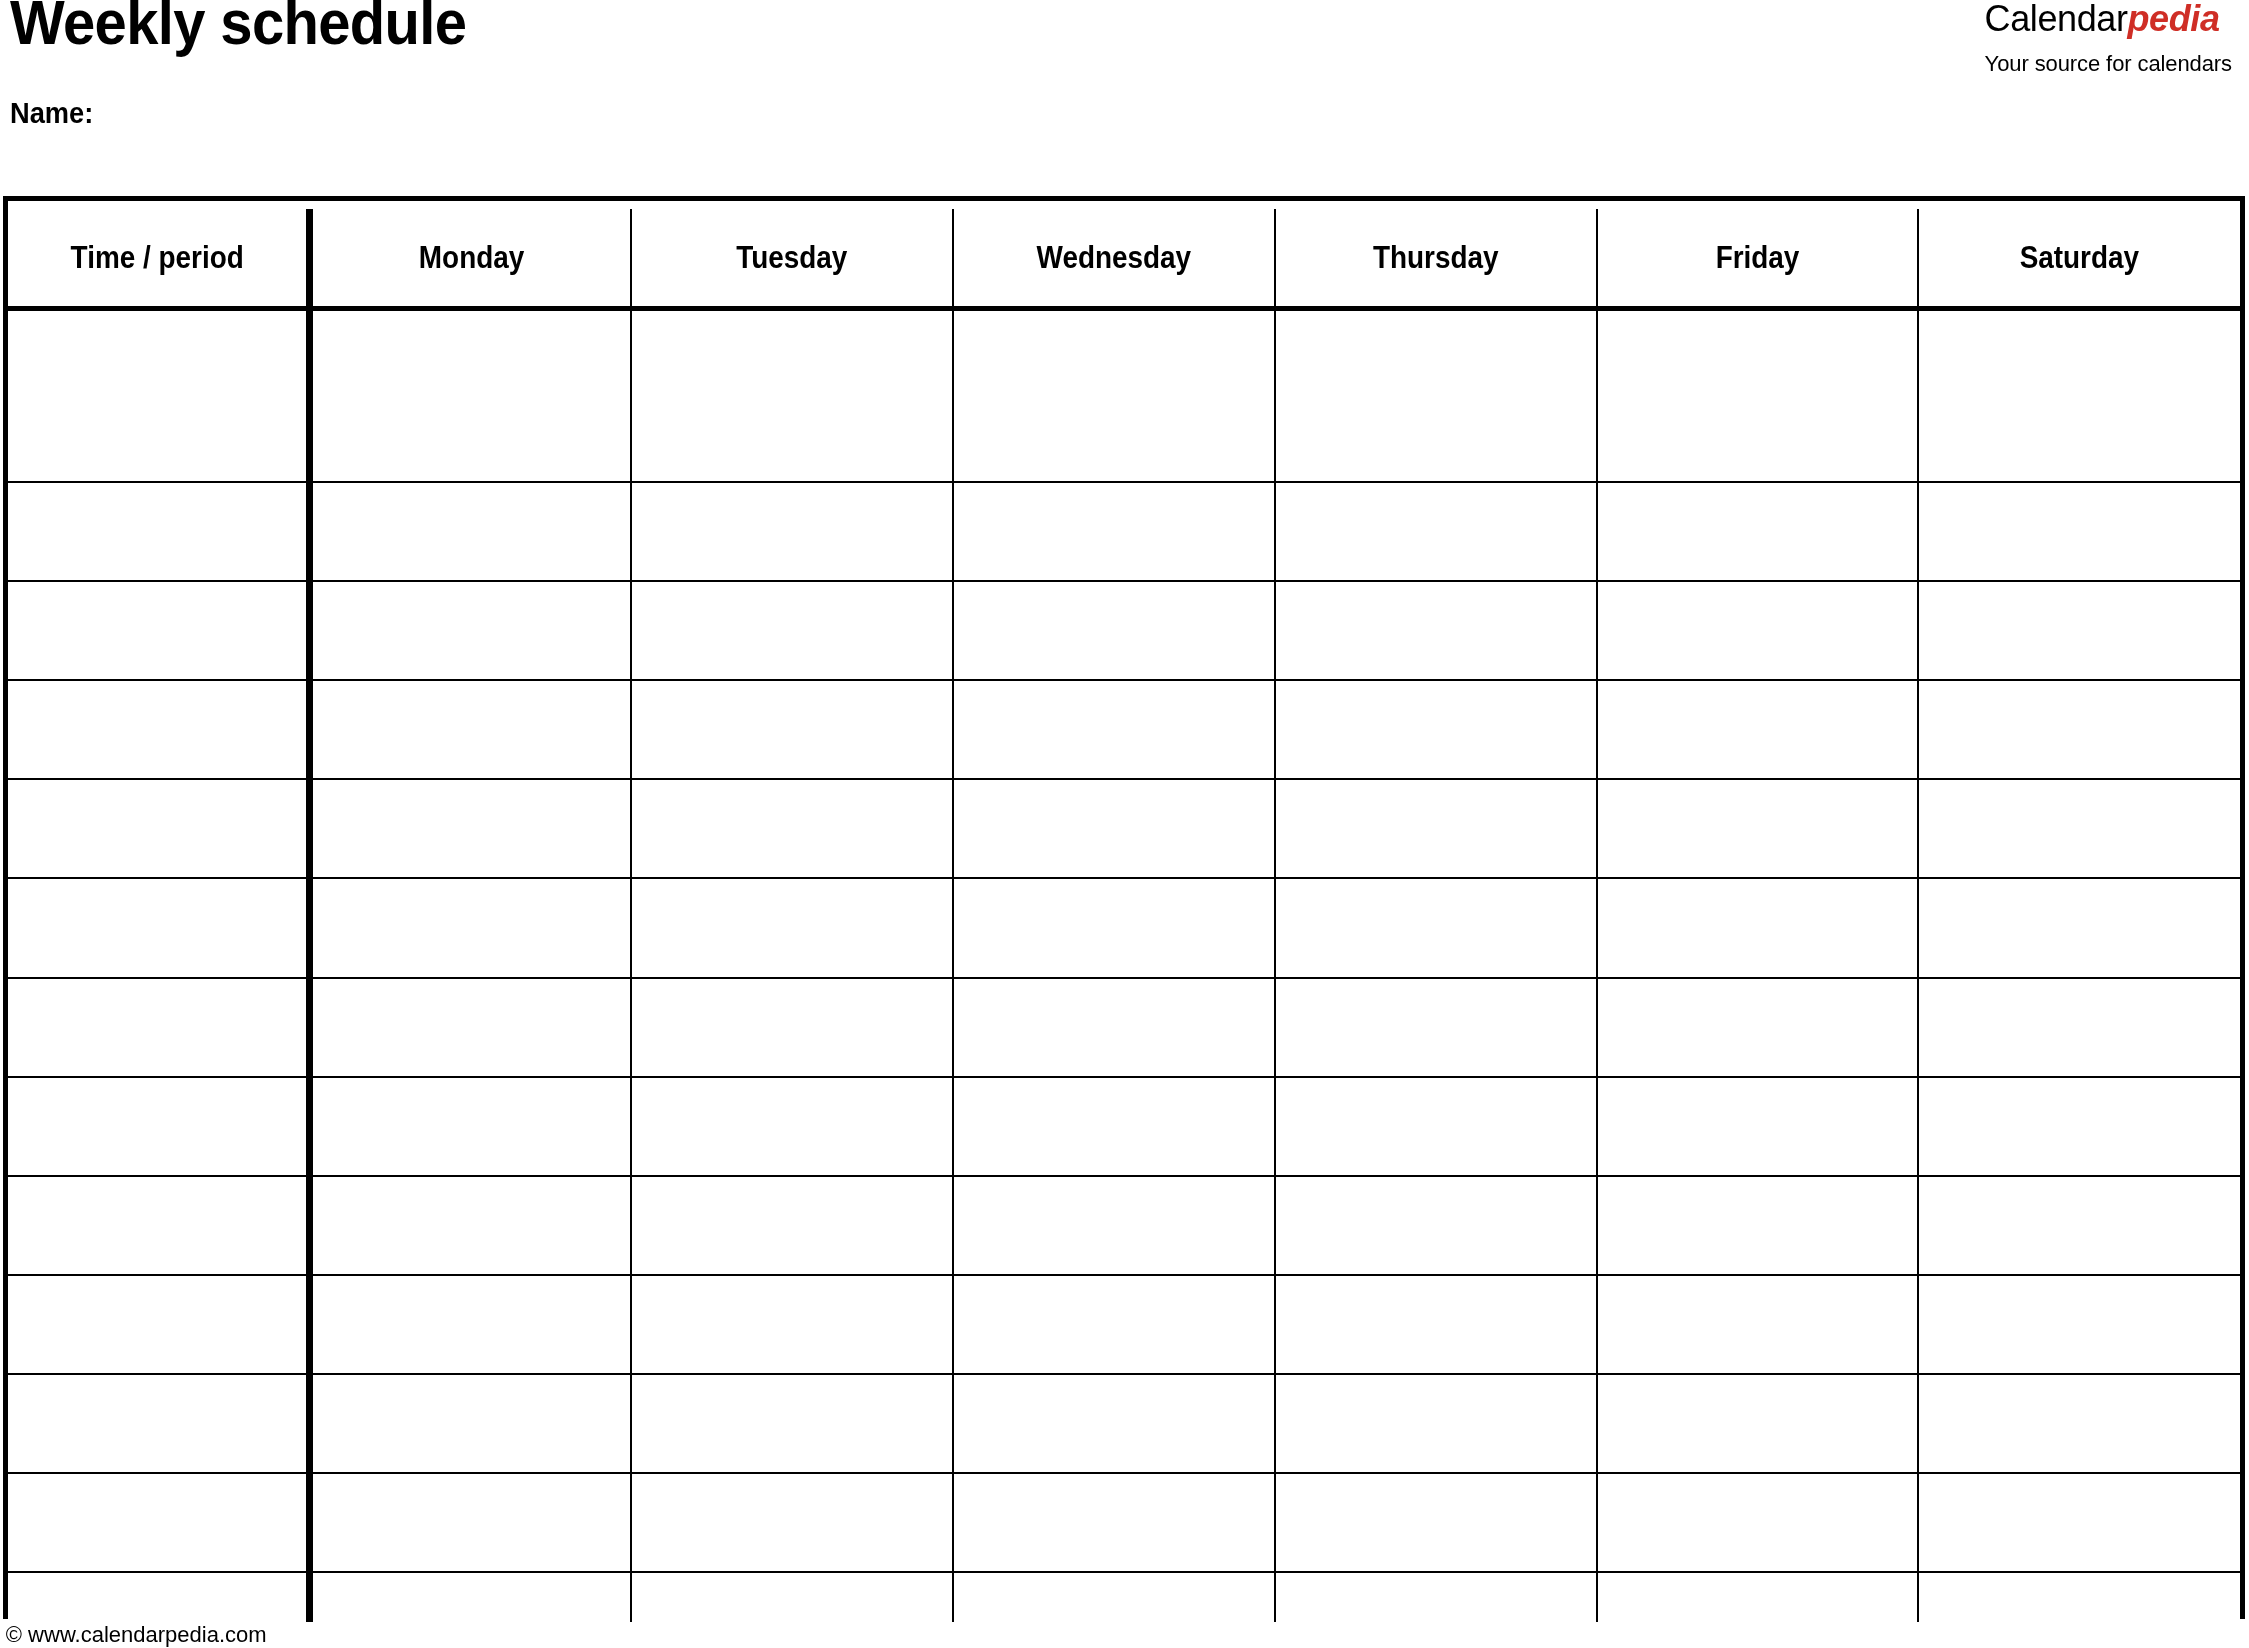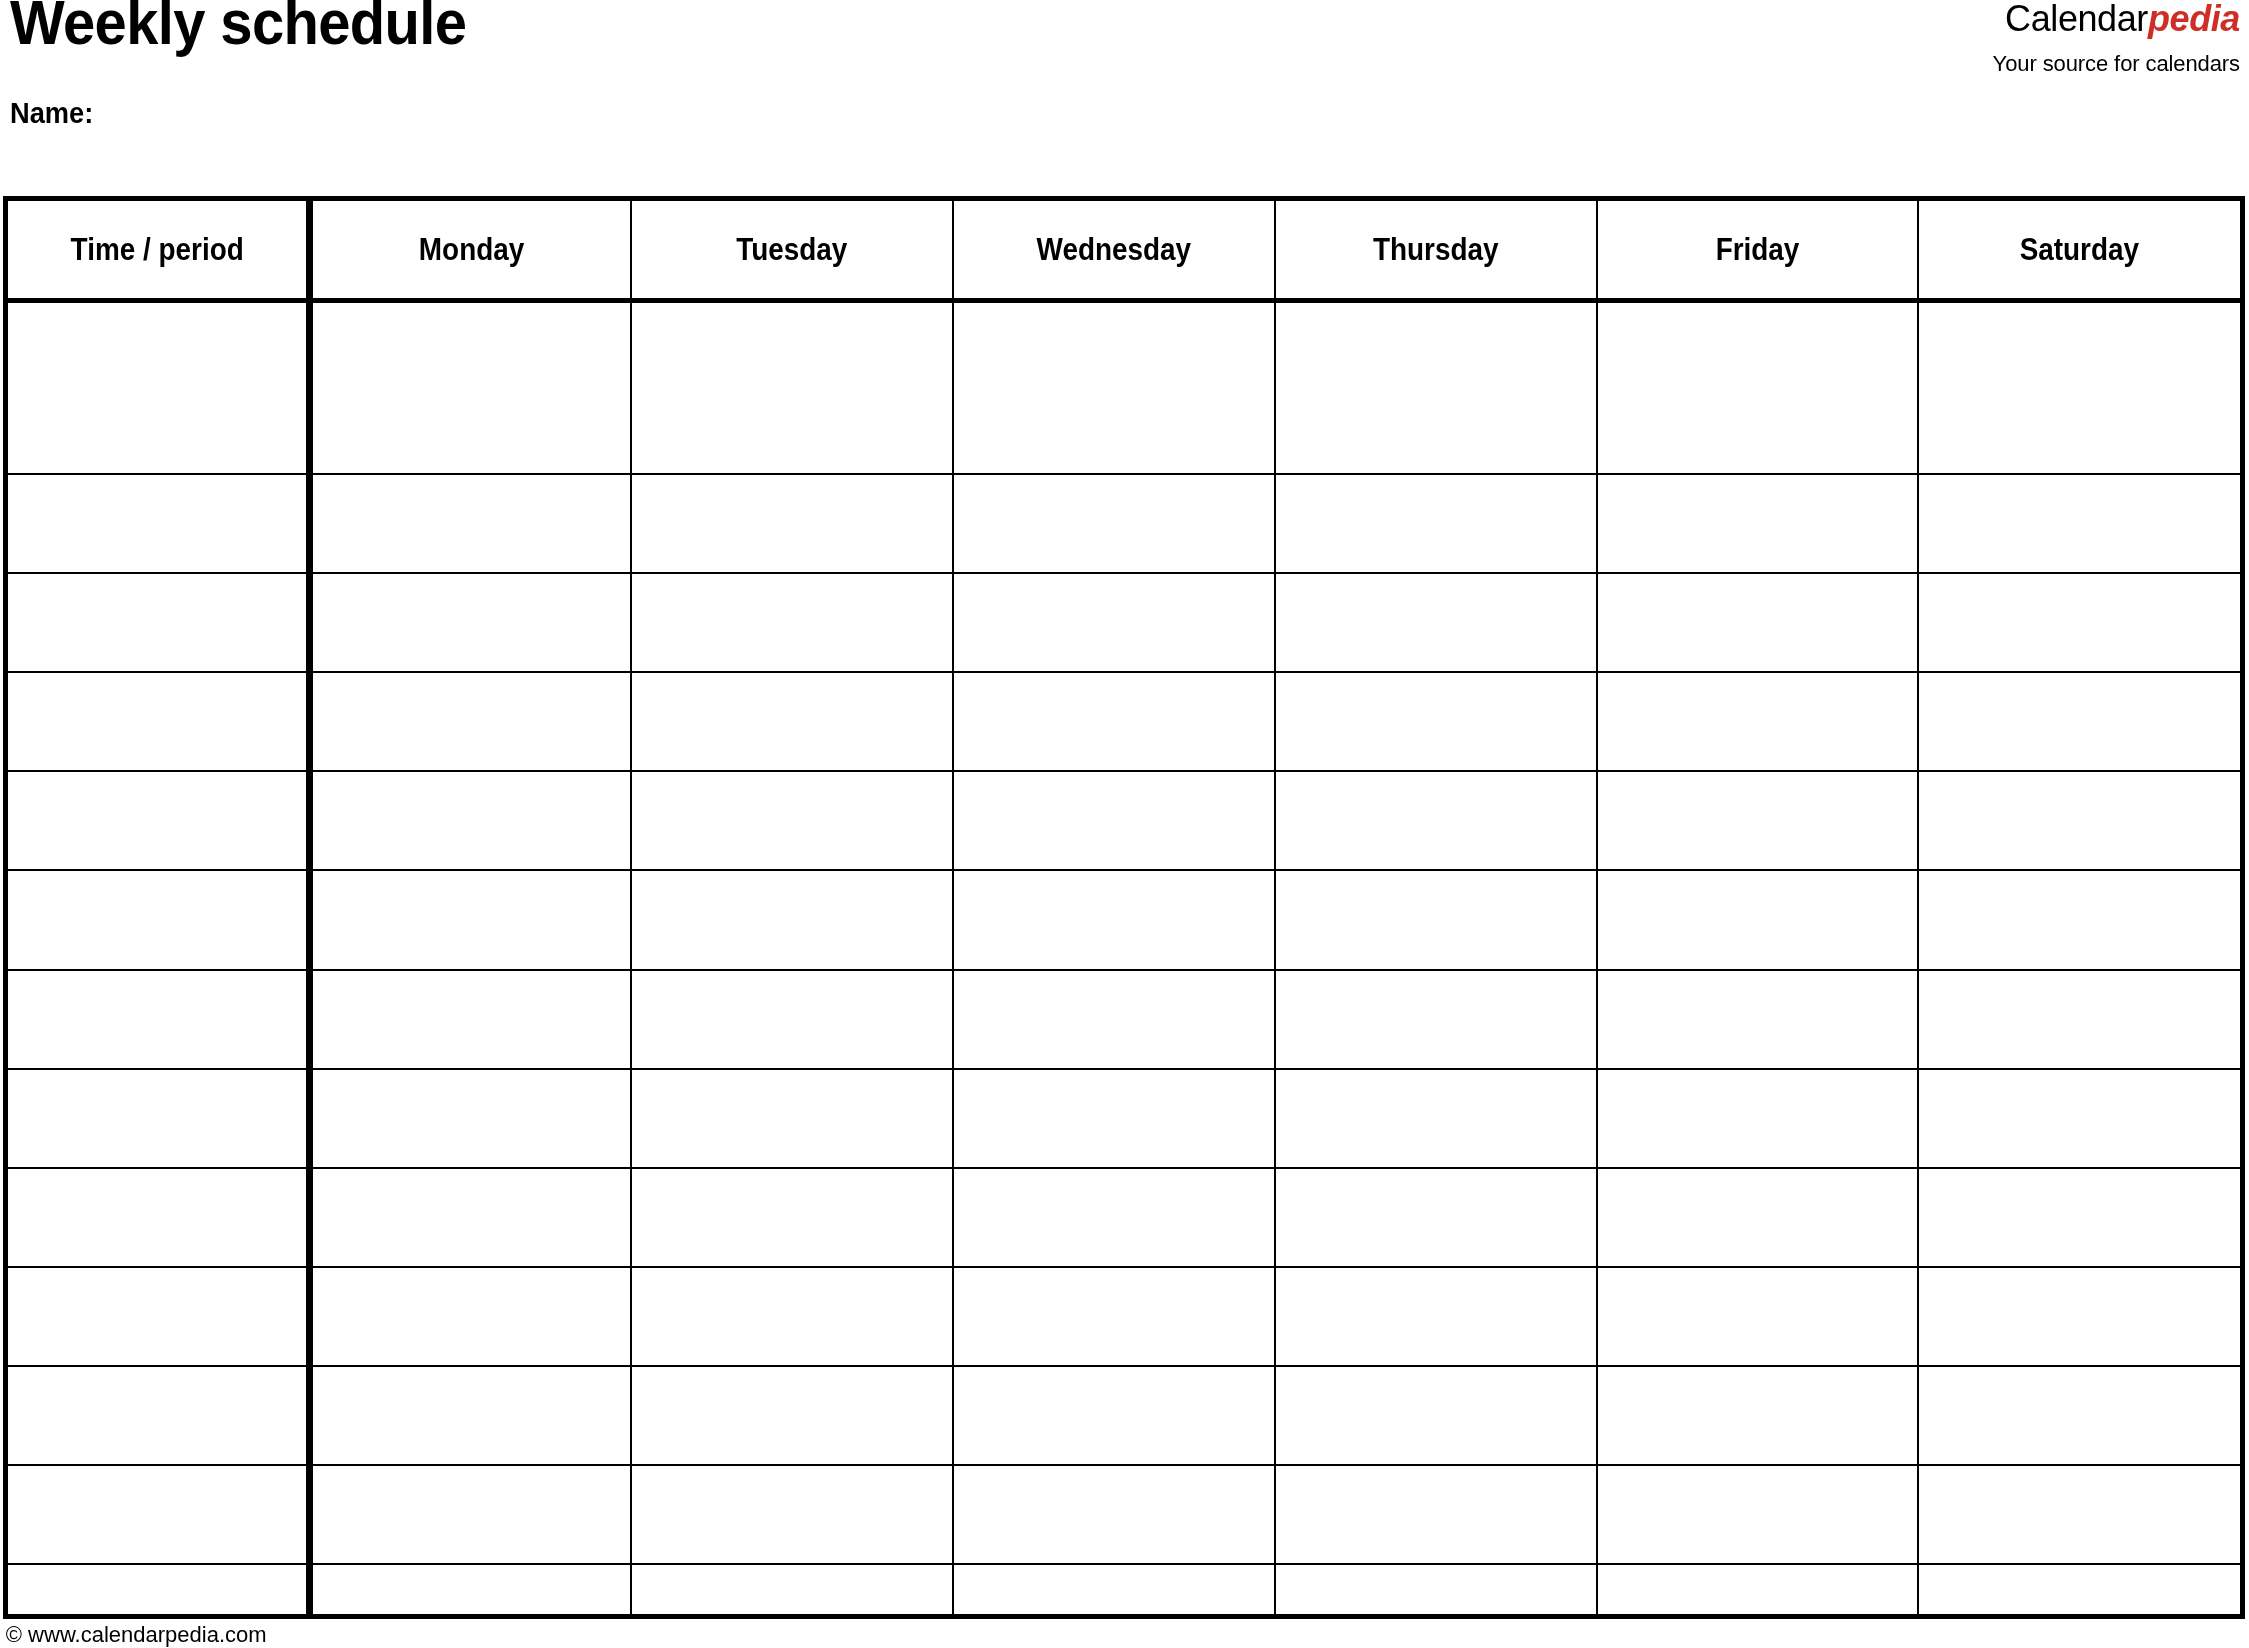--- a/index.html
+++ b/index.html
@@ -47,23 +47,22 @@
     font-weight: bold;
     line-height: 1.0;
     transform: scaleX(0.94);
     transform-origin: left top;
     white-space: nowrap;
   }
 
   
   #brand-logo {
     position: absolute;
-    right: 10px;
+    right: 18px;
     top: 0px;
-    text-align: right;
     line-height: 1.0;
   }
   #brand-wordmark {
     font-size: 36px;
     line-height: 1.05;
     white-space: nowrap;
     letter-spacing: -0.4px;
   }
   #brand-wordmark .brand-black {
     color: #000000;
@@ -92,20 +91,21 @@
     box-sizing: border-box;
     border: 5.8px solid #000000;
     background: #ffffff;
   }
 
   table#schedule-table {
     width: 100%;
     height: 100%;
     border-collapse: collapse;
     table-layout: fixed;
+    margin-top: 8px;
   }
 
   table#schedule-table th,
   table#schedule-table td {
     padding: 0;
     margin: 0;
     background: #ffffff;
     vertical-align: middle;
   }
 

